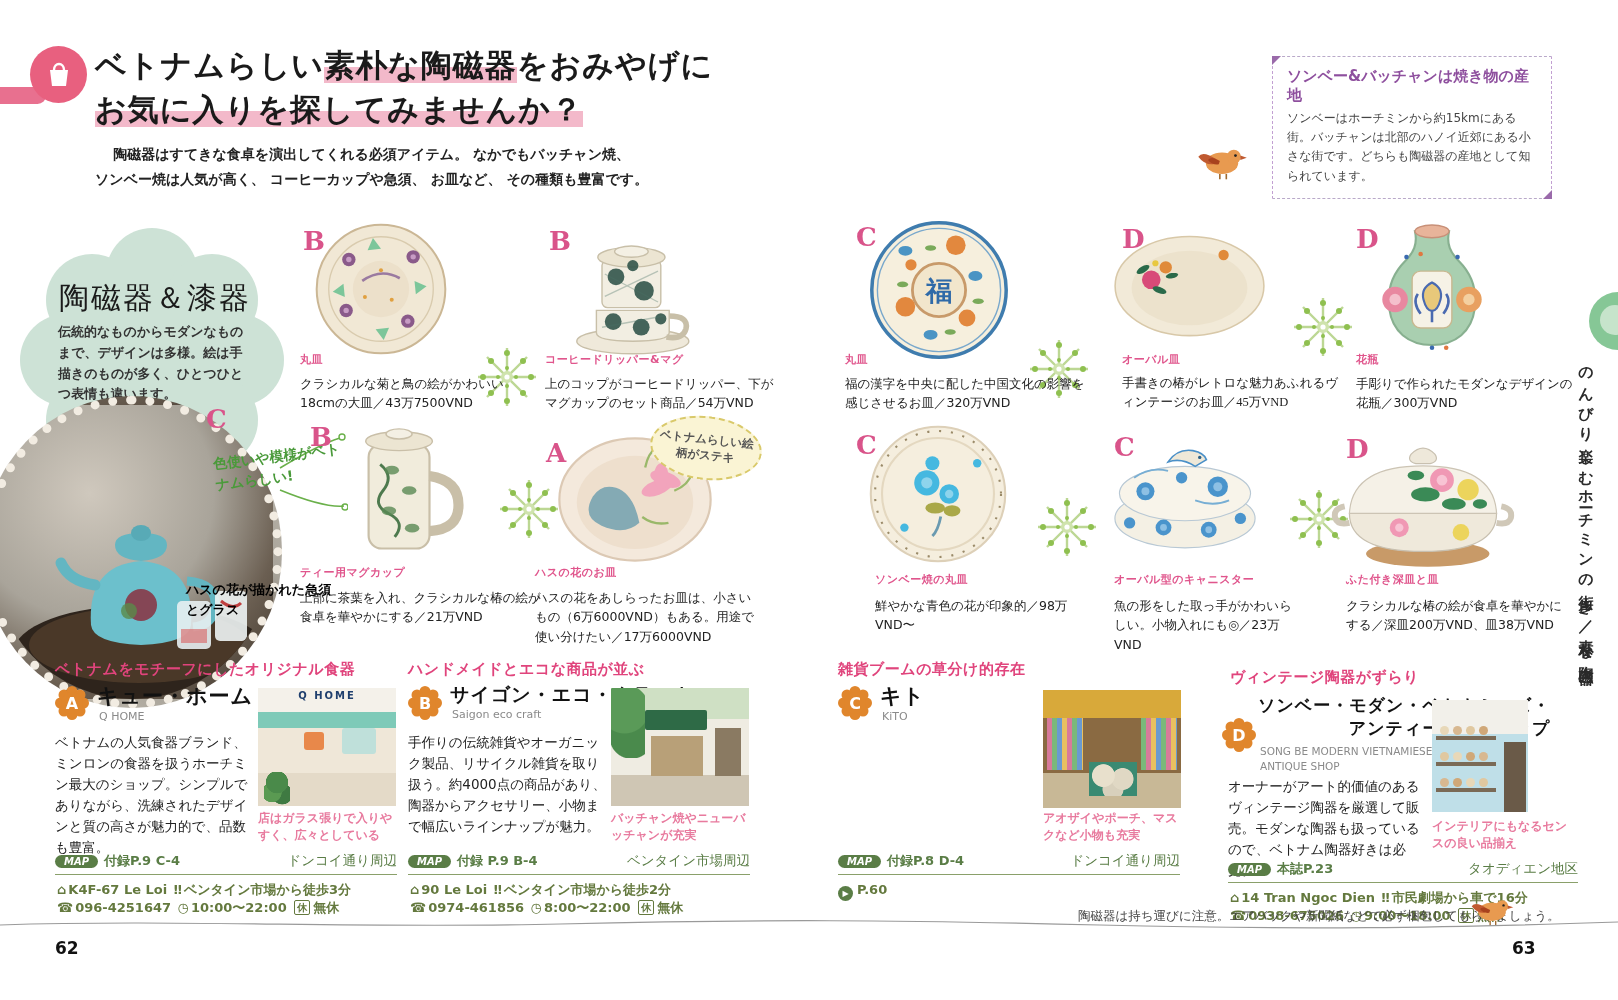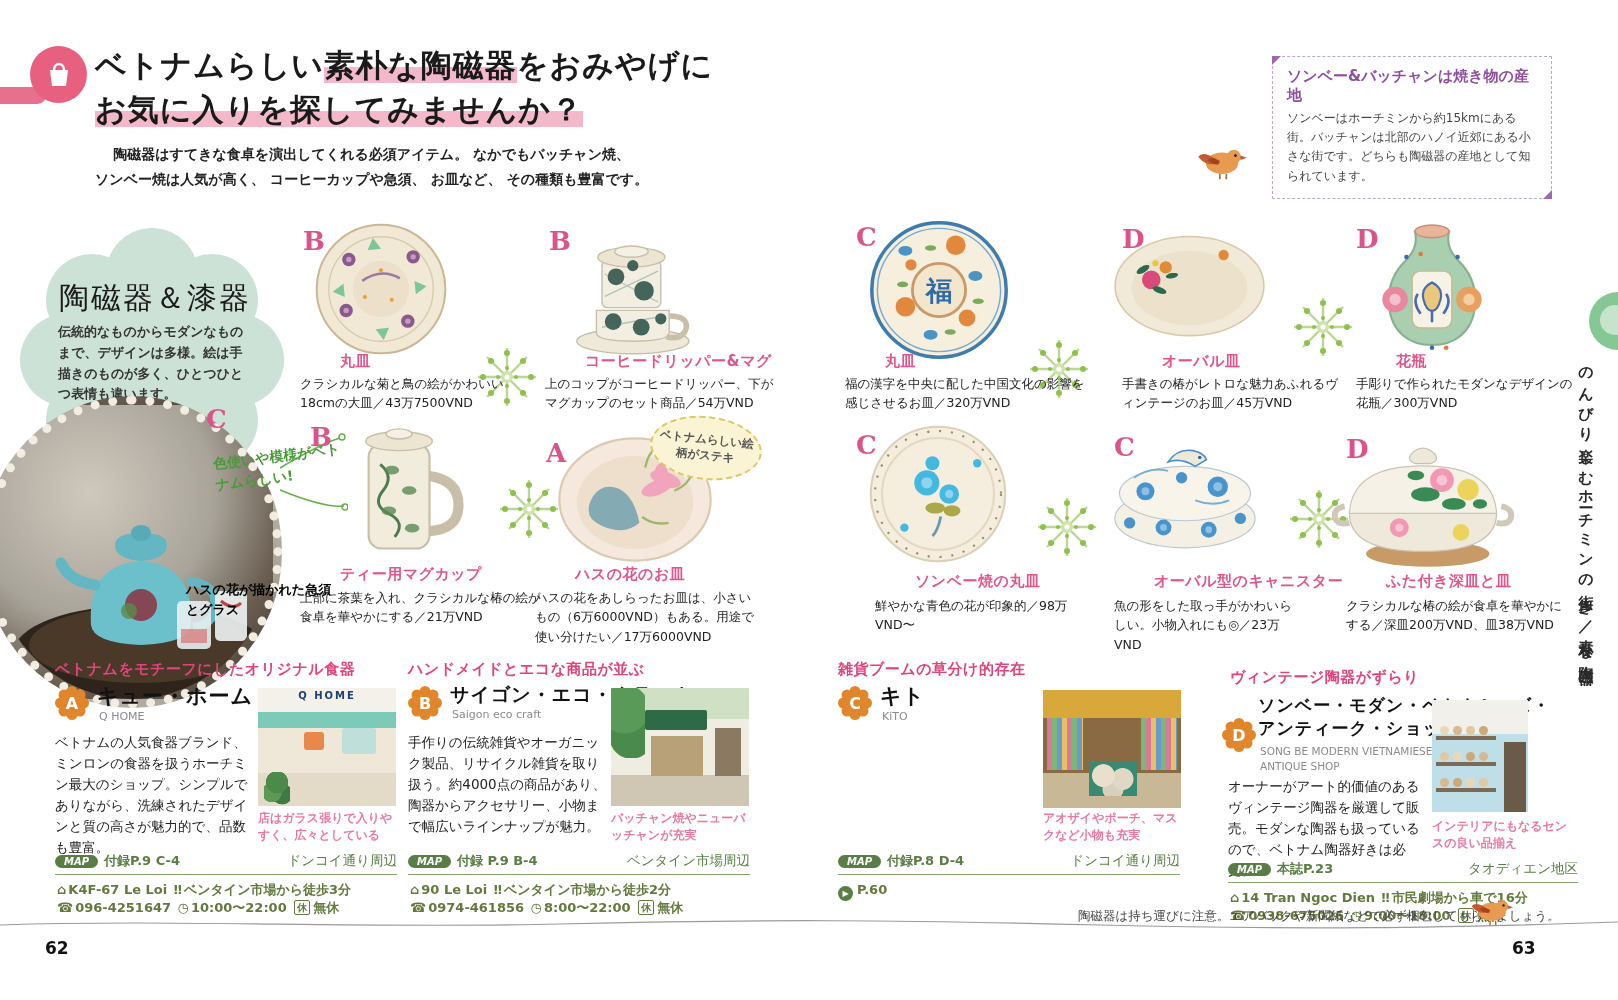--- a/index.html
+++ b/index.html
@@ -34,35 +34,35 @@
   .teapot { left:-18px; top:396px; width:300px; height:312px; }
   .teapot-ring { position:absolute; inset:0; border-radius:50%; border:9px dotted #f2ece2;
       background:radial-gradient(circle at 35% 30%, #cfc8bd 0%, #a9a49a 45%, #6b5f52 70%, #3a3128 100%); overflow:hidden; }
   .tp-label { left:206px; top:404px; }
   .p-label { color:#d9548a; font-size:26px; font-weight:bold; font-family:"DejaVu Serif","Liberation Serif",serif; }
   .tp-note { left:214px; top:446px; width:128px; color:#4a9a3a; font-size:14px; font-weight:bold;
       transform:rotate(-7deg); line-height:1.5; }
   .tp-cap { left:186px; top:580px; width:152px; color:#000000; font-size:13px; font-weight:bold; line-height:1.5; }
 
   
-  .p-name { color:#e0558c; font-weight:bold; font-size:15px; letter-spacing:.5px;margin-left:40px; }
+  .p-name { color:#e0558c; font-weight:bold; font-size:11px; letter-spacing:.5px; }
   .p-desc { font-size:12.5px; color:#222; line-height:1.55; }
   .bubble { left:650px; top:416px; width:112px; height:64px; background:#faf4d4;
       border:2px dashed #d9c96a; border-radius:50%; transform:rotate(6deg);
       display:flex; align-items:center; justify-content:center; text-align:center;
       font-size:11.5px; font-weight:bold; color:#555; line-height:1.35; padding:6px; }
   .star { width:62px; height:62px; }
 
   
   .shop { position:absolute; width:342px; height:268px; }
   .tagline { position:absolute; left:0; top:0; color:#e0447c; font-weight:bold; font-size:15px; letter-spacing:.5px; }
   .badge { position:absolute; width:34px; height:34px; }
   .badge .bl { position:absolute; inset:0; display:flex; align-items:center; justify-content:center;
       color:#fff; font-weight:bold; font-size:16px; }
-  .s-name { position:absolute; font-size:21px; font-weight:bold; color:#111; letter-spacing:1px; }
+  .s-name { position:absolute; font-size:21px; font-weight:bold; color:#111; letter-spacing:1px;text-align:right; }
   .s-en { position:absolute; font-size:11px; color:#8a8a8a; }
   .s-desc { position:absolute; font-size:13.5px; line-height:1.56; color:#222; }
   .s-photo { position:absolute; width:138px; height:118px; overflow:hidden; background:#ddd; }
   .s-cap { position:absolute; color:#e87a9e; font-size:12px; font-weight:bold; line-height:1.45; }
   .map-row { position:absolute; left:0; right:0; top:192px; display:flex; align-items:center; }
   .map-pill { background:#5a7d46; color:#fff; font-size:10px; font-style:italic; font-weight:bold;
       border-radius:9px; padding:1px 9px; margin-right:6px; }
   .map-ref { color:#5a7d46; font-weight:bold; font-size:13px; }
   .map-area { margin-left:auto; color:#5a7d46; font-weight:normal; font-size:13.5px; }
   .s-div { position:absolute; left:0; right:0; top:214px; border-top:1.5px solid #8aa06a; }
@@ -355,21 +355,21 @@
   <circle cx="52" cy="34" r="6" fill="#e08a3a"></circle>
   <circle cx="108" cy="22" r="5" fill="#e08a3a"></circle>
   <g fill="#2a6a4a">
     <ellipse cx="30" cy="36" rx="7" ry="3" transform="rotate(-30 30 36)"></ellipse>
     <ellipse cx="46" cy="56" rx="7" ry="3" transform="rotate(20 46 56)"></ellipse>
     <ellipse cx="58" cy="42" rx="6" ry="2.5" transform="rotate(-10 58 42)"></ellipse>
   </g>
   <circle cx="42" cy="30" r="3" fill="#e8c840"></circle>
 </svg>
 <div class="abs p-name" style="left:1122px; top:352px;">オーバル皿</div>
-<div class="abs p-desc" style="left:1122px; top:374px; width:228px;">手書きの椿がレトロな魅力あふれるヴィンテージのお皿／45万VND</div>
+<div class="abs p-desc" style="left:1122px; top:374px; width:228px;font-family:Liberation Serif, serif;">手書きの椿がレトロな魅力あふれるヴィンテージのお皿／45万VND</div>
 
 <div class="abs p-label" style="left:1356px; top:224px;">D</div>
 <svg class="abs" style="left:1378px; top:220px;" width="108" height="142" viewBox="0 0 76 100">
   <path d="M26 8 h24 c-2 9 1 15 7 21 c9 9 13 20 11 34 c-2 15 -13 25 -30 25 c-17 0 -28 -10 -30 -25 c-2 -14 2 -25 11 -34 c6 -6 9 -12 7 -21 z" fill="#a9cfb0" stroke="#88b090" stroke-width="1.5"></path>
   <ellipse cx="38" cy="8" rx="12" ry="4.5" fill="#e8b49a" stroke="#c89078"></ellipse>
   <rect x="24" y="36" width="28" height="40" rx="6" fill="#f6f2e6" stroke="#c8b890"></rect>
   <path d="M38 44 q-8 4 -6 12 q2 8 6 8 q4 0 6 -8 q2 -8 -6 -12 z" fill="#e8c87a" stroke="#4a6ab0" stroke-width="1.5"></path>
   <path d="M30 66 q-6 -8 -2 -14 M46 66 q6 -8 2 -14" stroke="#4a6ab0" stroke-width="1.8" fill="none"></path>
   <line x1="38" y1="64" x2="38" y2="72" stroke="#4a6ab0" stroke-width="1.8"></line>
   <circle cx="12" cy="56" r="9" fill="#e888a0"></circle>
@@ -619,14 +619,14 @@
 </div>
 <div class="abs side-text">のんびり楽しむホーチミンの街歩き／素朴な陶磁器</div>
 
 <div class="abs foot-note">陶磁器は持ち運びに注意。エアバックや新聞紙などで必ず梱包してもらいましょう。</div>
 <svg class="abs" style="left:1468px; top:890px;" width="48" height="40" viewBox="0 0 52 40">
     <use href="#bird"></use>
   </svg>
 <svg class="abs wave" width="1618" height="16" viewBox="0 0 1618 16">
   <path d="M0 9 C 180 3, 360 13, 560 8 S 900 4, 1100 9 S 1440 12, 1618 6" stroke="#9a9a9a" stroke-width="1.2" fill="none"></path>
 </svg>
-<div class="abs pageno" style="left:45px; top:938px;text-align:right;">62</div>
+<div class="abs pageno" style="left:55px; top:938px;text-align:right;">62</div>
 <div class="abs pageno" style="left:1512px; top:938px;">63</div>
 
 </body></html>

